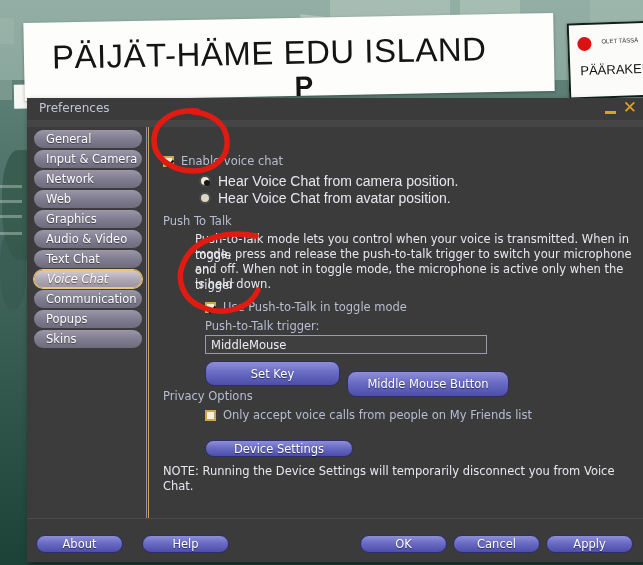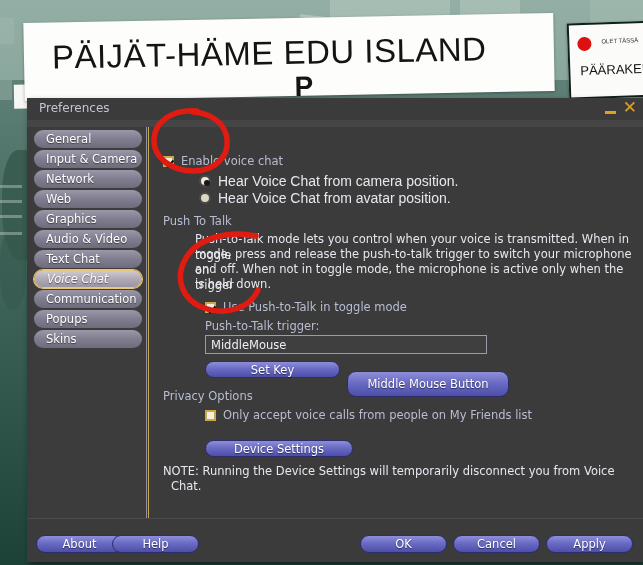--- a/index.html
+++ b/index.html
@@ -321,43 +321,43 @@
 
         <div class="row" style="left:56px; top:173px; gap:7px;">
           <span class="cbx checked"></span>
           <span class="lbl">Use Push-to-Talk in toggle mode</span>
         </div>
 
         <div class="para" style="left:56px; top:192px; color:#b9bdd2;">Push-to-Talk trigger:</div>
 
         <div class="txtfield" style="left:56px; top:208px; width:282px; height:19px;">MiddleMouse</div>
 
-        <div class="btn" style="left:56px; top:234px; width:135px; height:17px;">Set Key</div>
+        <div class="btn" style="left:56px; top:234px; width:135px; height:25px;">Set Key</div>
         <div class="btn" style="left:198px; top:244px; width:162px; height:26px;">Middle Mouse Button</div>
 
         <div class="para" style="left:14px; top:262px; color:#b9bdd2;">Privacy Options</div>
 
         <div class="row" style="left:56px; top:281px; gap:7px;">
           <span class="cbx"></span>
           <span class="lbl">Only accept voice calls from people on My Friends list</span>
         </div>
 
         <div class="btn" style="left:56px; top:313px; width:148px; height:17px;">Device Settings</div>
 
         <div class="para" style="left:14px; top:337px;">NOTE: Running the Device Settings will temporarily disconnect you from Voice</div>
-        <div class="para" style="left:22px; top:352px;">Chat.</div>
+        <div class="para" style="left:14px; top:352px;">Chat.</div>
 
       </div>
     </div>
   </div>
 
   <div class="footer">
     <div class="sep"></div>
     <div class="btn" style="left:9px; top:17px; width:87px; height:18px;">About</div>
-    <div class="btn" style="left:85px; top:17px; width:87px; height:18px;">Help</div>
+    <div class="btn" style="left:115px; top:17px; width:87px; height:18px;">Help</div>
     <div class="btn" style="left:333px; top:17px; width:87px; height:18px;">OK</div>
     <div class="btn" style="left:426px; top:17px; width:87px; height:18px;">Cancel</div>
     <div class="btn" style="left:519px; top:17px; width:87px; height:18px;">Apply</div>
   </div>
 </div>
 
 <svg class="annot" style="left:145px; top:105px;" width="100" height="80" viewBox="0 0 100 80">
   <path d="M52 6 C 28 4, 10 16, 9 34 C 8 52, 26 66, 48 66 C 70 66, 84 52, 82 34 C 80 18, 66 8, 48 7" fill="none" stroke="#e01b12" stroke-width="5.5" stroke-linecap="round"></path>
 </svg>
 

